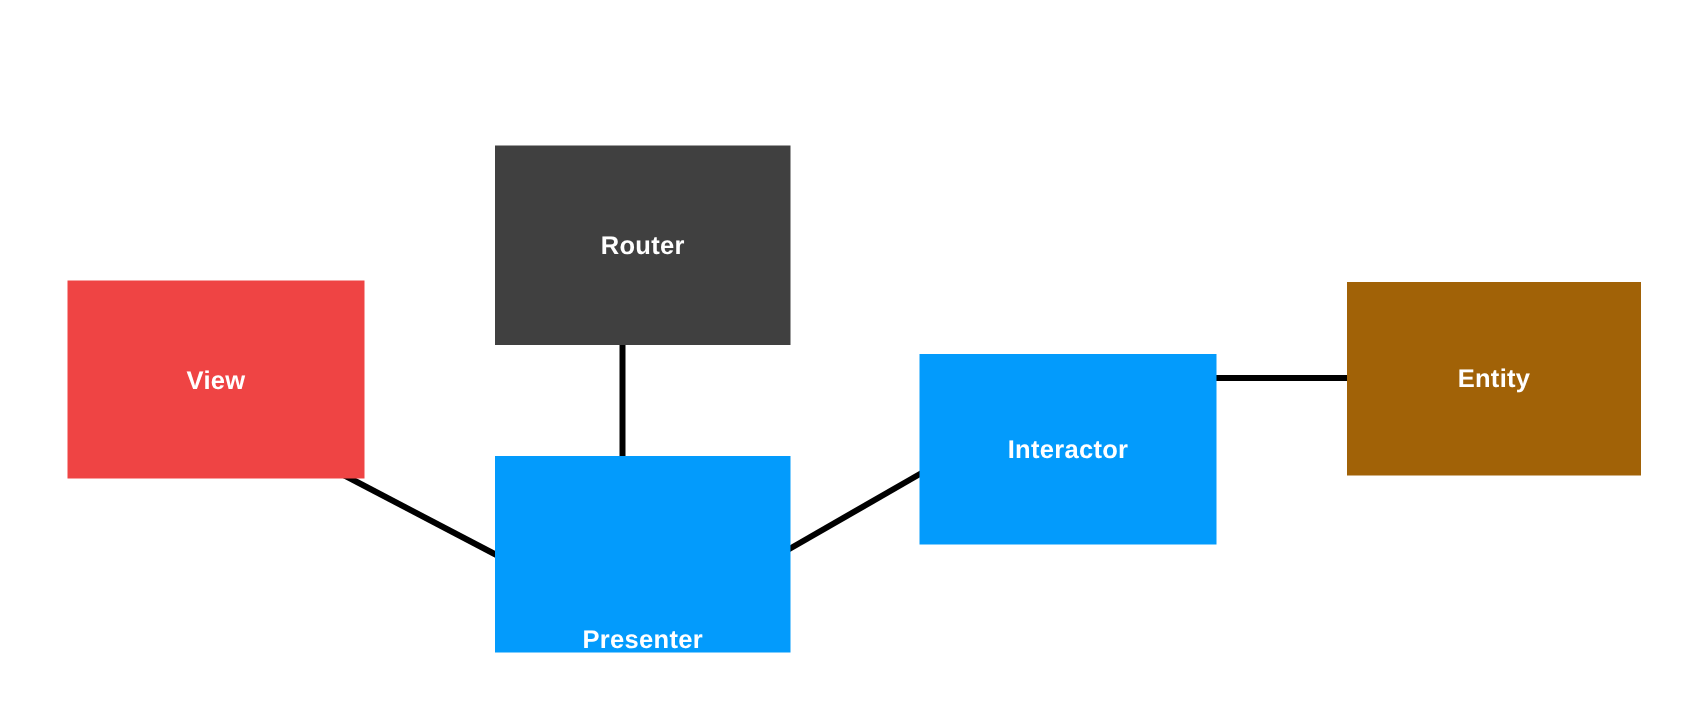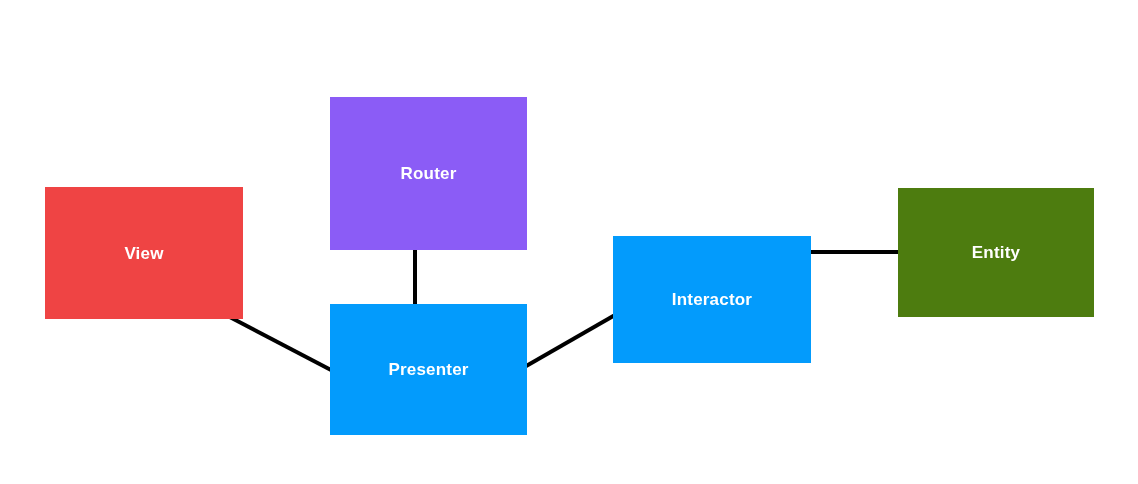--- a/index.html
+++ b/index.html
@@ -59,29 +59,29 @@
     <line x1="224" y1="314" x2="331" y2="370" stroke="#000000" stroke-width="4" stroke-linecap="butt"></line>
     <line x1="415" y1="230" x2="415" y2="305" stroke="#000000" stroke-width="4" stroke-linecap="butt"></line>
     <line x1="521" y1="369" x2="615" y2="315" stroke="#000000" stroke-width="4" stroke-linecap="butt"></line>
     <line x1="805" y1="252" x2="901" y2="252" stroke="#000000" stroke-width="4" stroke-linecap="butt"></line>
   </svg>
 
   <div class="node" id="node-view" style="left: 45px; top: 187px; width: 198px; height: 132px; background: #ef4444;">
     <span class="node-label" style="color: rgb(255, 255, 255);">View</span>
   </div>
 
-  <div class="node" id="node-router" style="left: 330px; top: 97px; width: 197px; height: 153px; background: #8b5cf6;">
+  <div class="node" id="node-router" style="left: 330px; top: 97px; width: 197px; height: 133px; background: #404040;">
     <span class="node-label" style="color: rgb(255, 255, 255);">Router</span>
   </div>
 
-  <div class="node" id="node-presenter" style="left: 330px; top: 304px; width: 197px; height: 131px; background: rgb(3, 155, 252);">
+  <div class="node" id="node-presenter" style="left: 330px; top: 304px; width: 197px; height: 131px; background: rgb(3, 155, 252); align-items: flex-end;">
     <span class="node-label" style="color: rgb(255, 255, 255);">Presenter</span>
   </div>
 
   <div class="node" id="node-interactor" style="left: 613px; top: 188px; width: 198px; height: 127px; background: rgb(3, 155, 252);">
     <span class="node-label" style="color: rgb(255, 255, 255);">Interactor</span>
   </div>
 
-  <div class="node" id="node-entity" style="left: 898px; top: 188px; width: 196px; height: 129px; background: #4d7c0f;">
+  <div class="node" id="node-entity" style="left: 898px; top: 188px; width: 196px; height: 129px; background: #a16207;">
     <span class="node-label" style="color: rgb(255, 255, 255);">Entity</span>
   </div>
 
 </div>
 
 </body></html>

